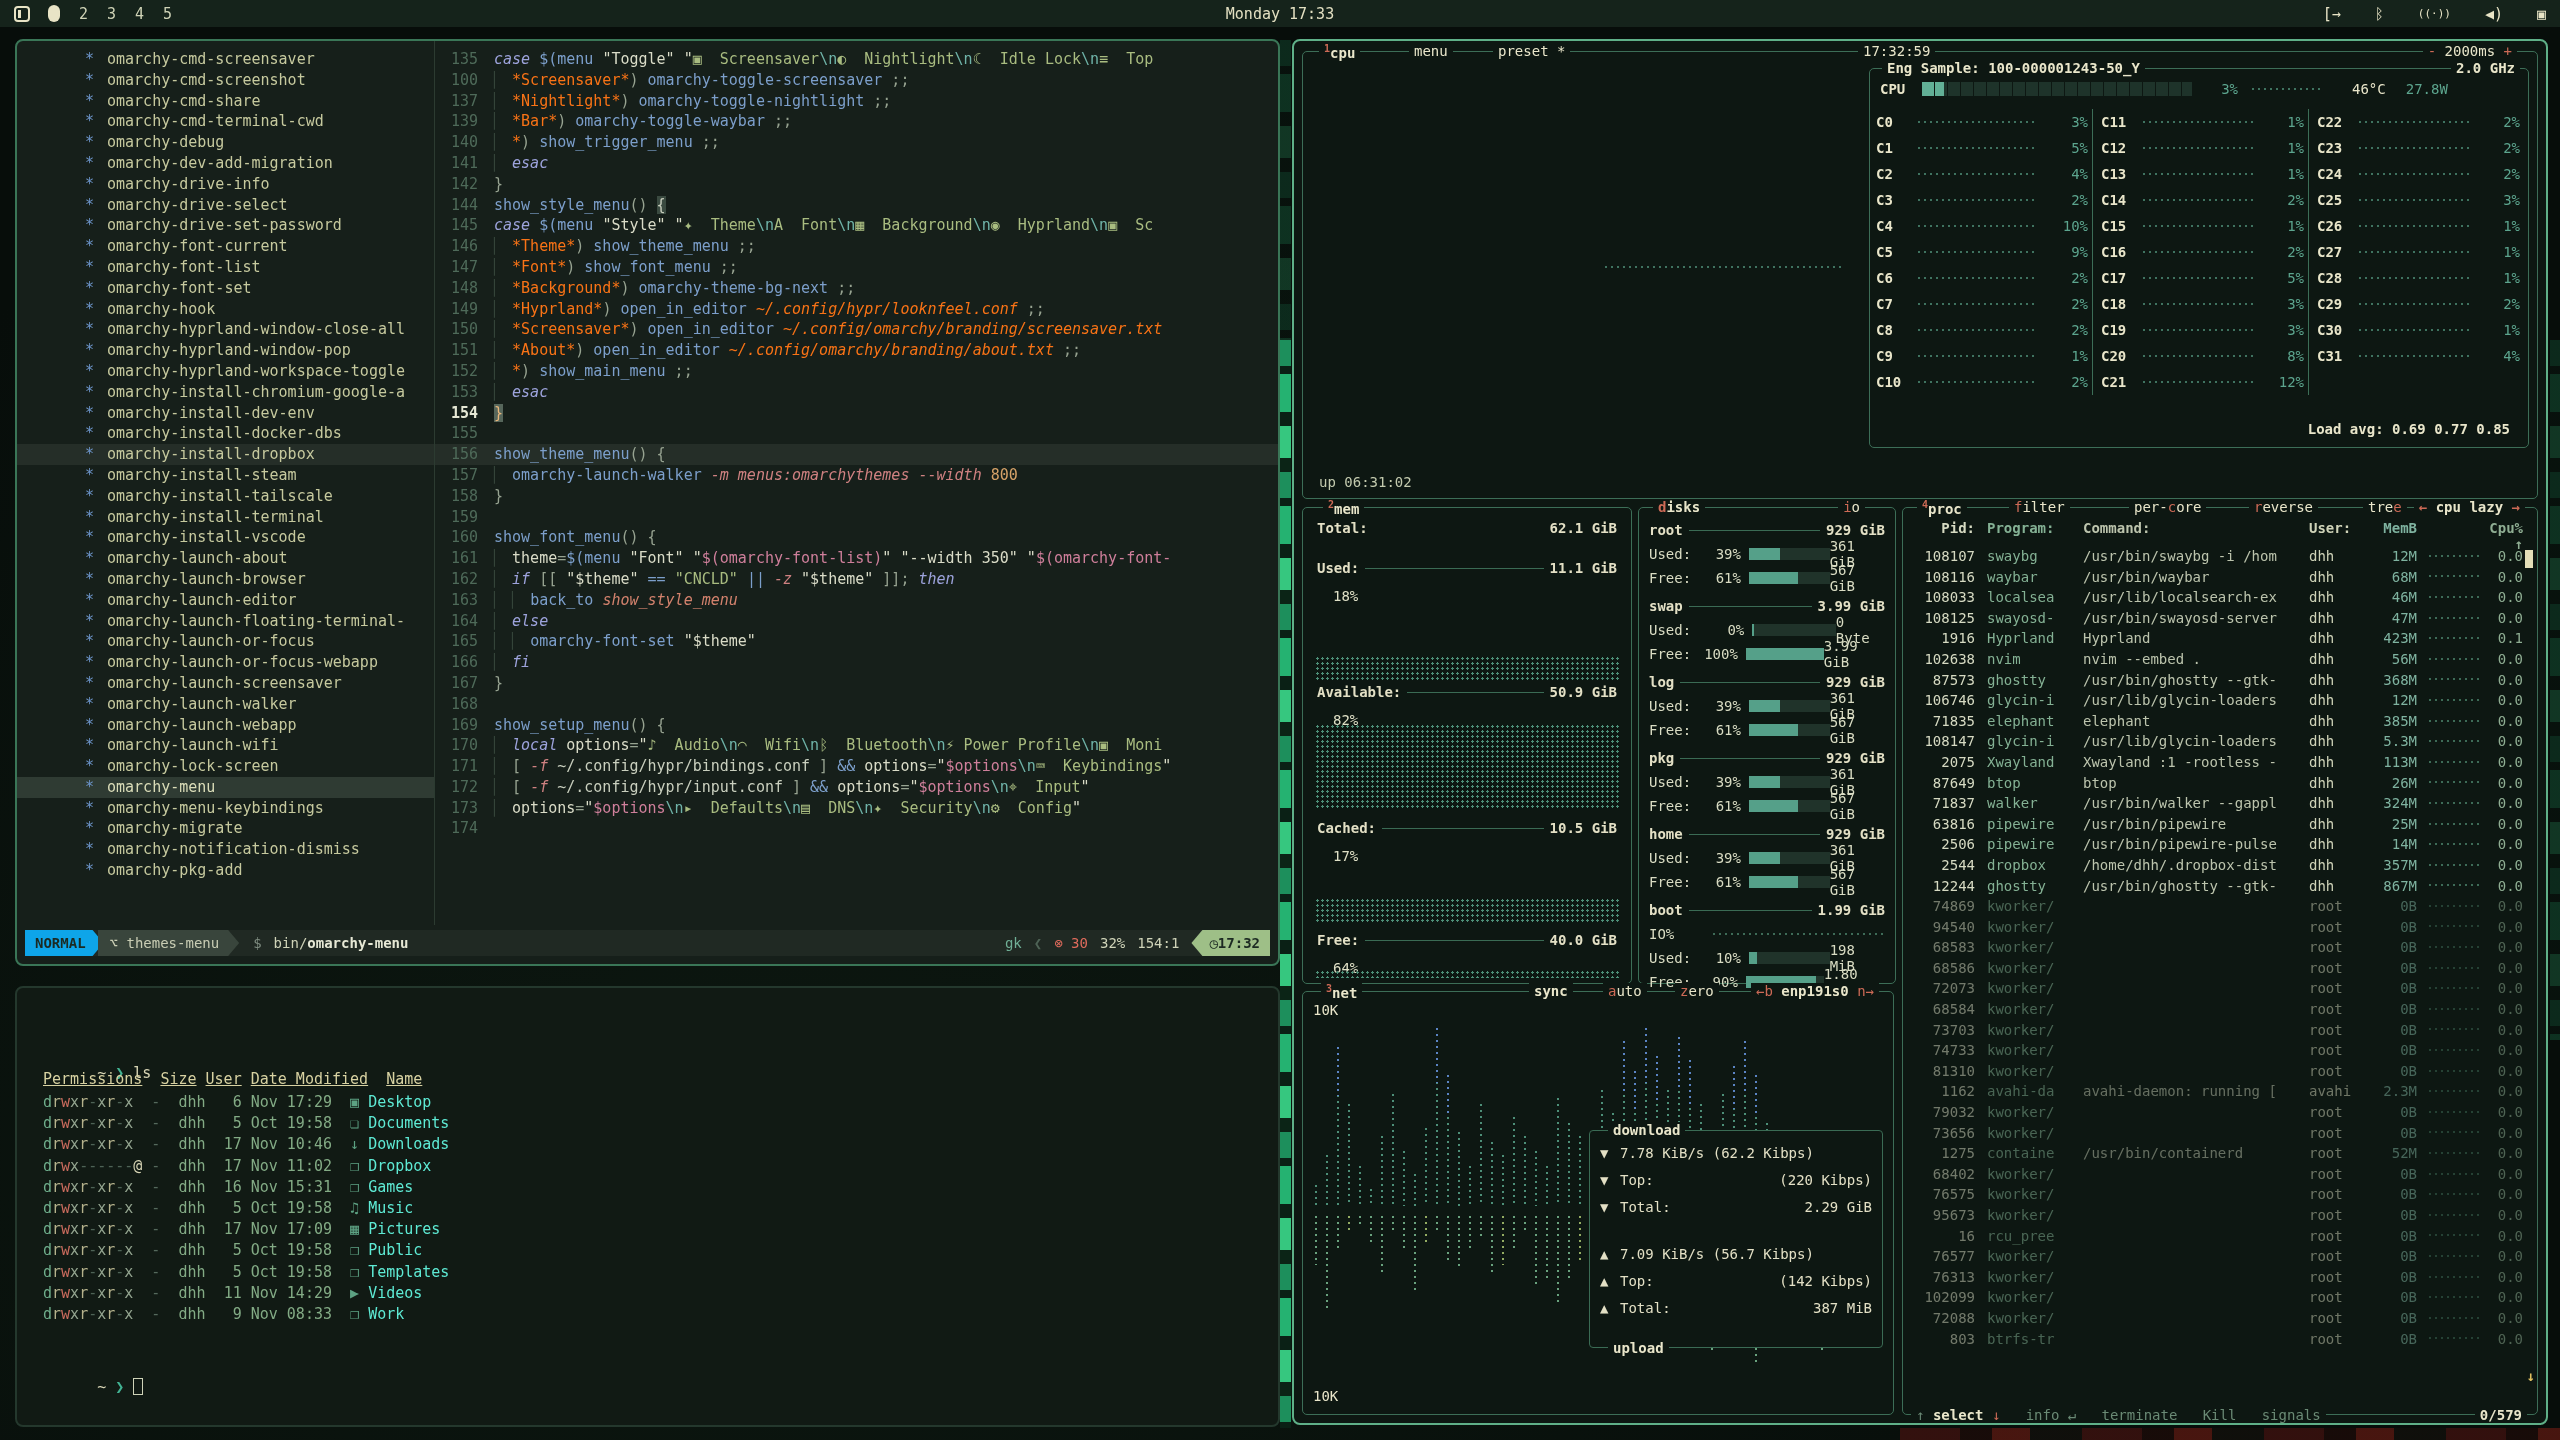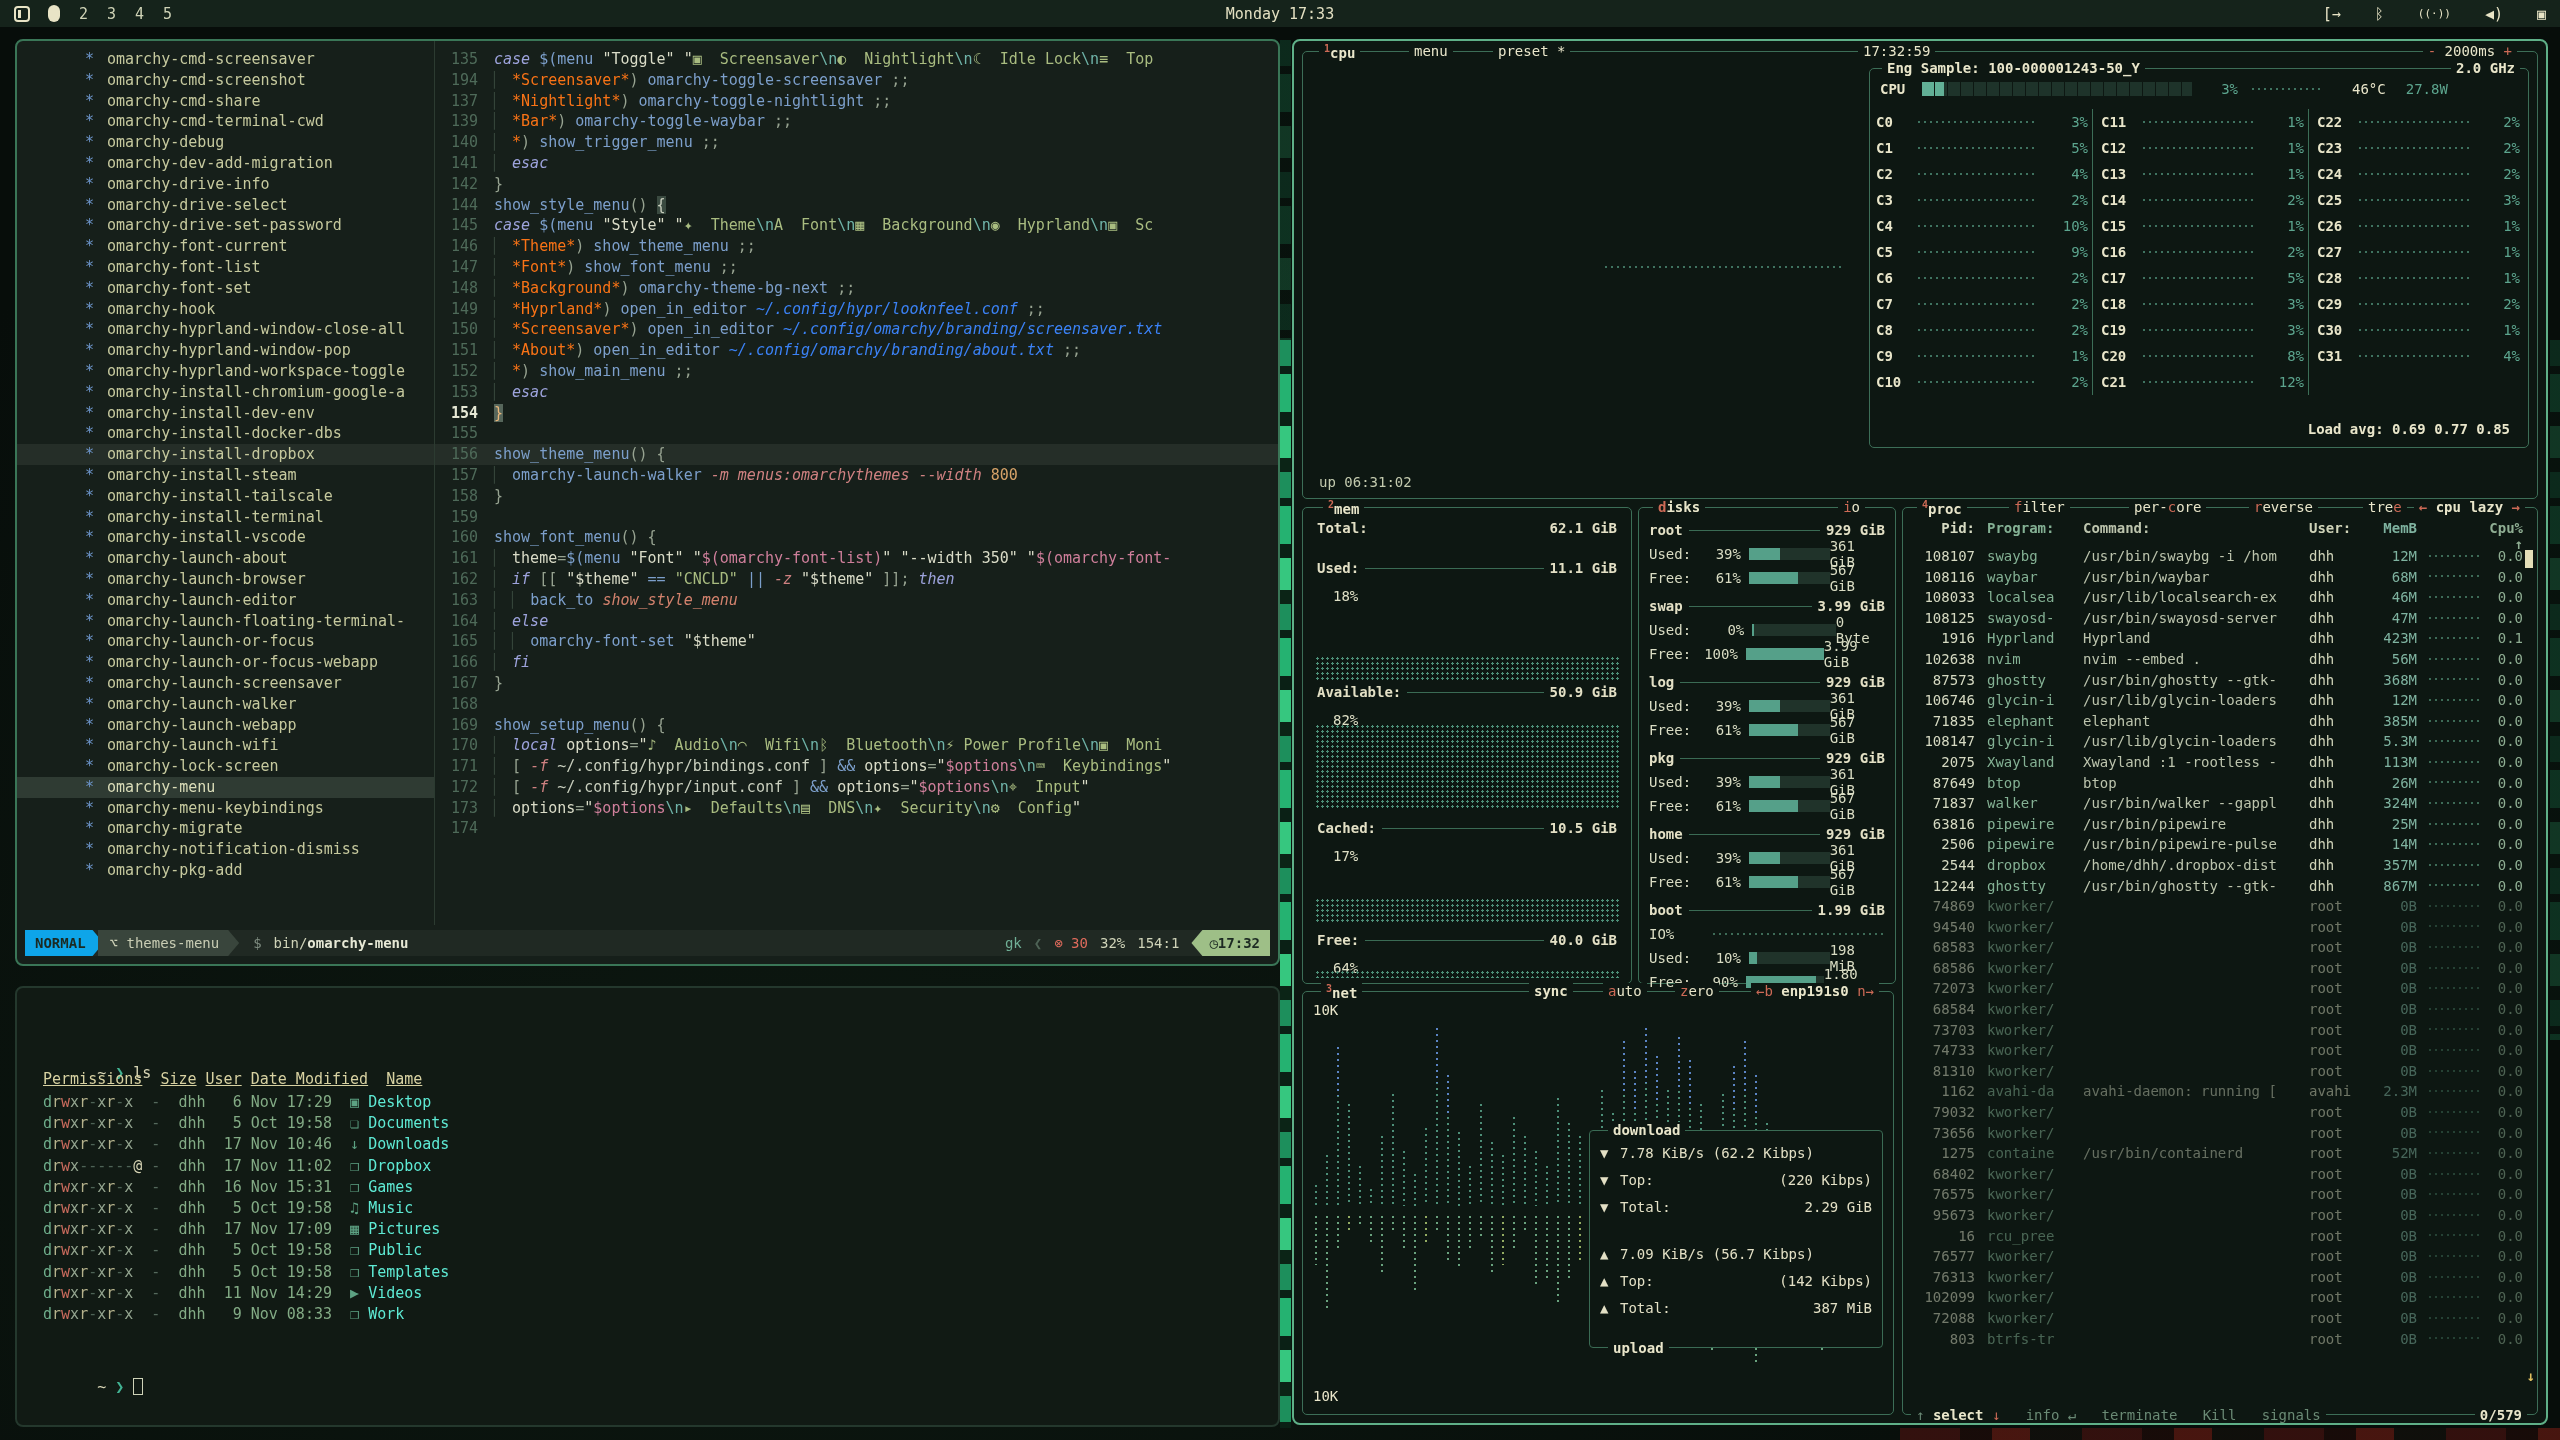--- a/index.html
+++ b/index.html
@@ -42,21 +42,21 @@
   .lnum { width:60px; text-align:right; padding-right:16px; color:#4e6a59; flex:none; }
   .lnum.curln { color:#e6e8d5; font-weight:bold; }
   .tk-p   { color:#c9cfbe; }
   .tk-kw  { color:#9da3dc; font-style:italic; }
   .tk-fn  { color:#7c9fcb; }
   .tk-sw  { color:#dadcc8; }
   .tk-sg  { color:#a9bc80; }
   .tk-esc { color:#6fb3a8; }
   .tk-pat { color:#f97316; }
   .tk-pr  { color:#97a391; }
-  .tk-path{ color:#3b82f6; font-style:italic; }
+  .tk-path{ color:#f97316; font-style:italic; }
   .tk-num { color:#d6a268; }
   .tk-flag{ color:#cf8181; font-style:italic; }
   .tk-var { color:#dadcc8; }
   .tk-dol { color:#cf7f9b; }
   .tk-ig  { color:#344439; }
   .tk-ref { color:#d3826d; font-style:italic; }
   .tk-brm { background:#3a4a40; color:#c9cfbe; }
   .tk-cur { background:#56665b; color:#e8b77c; }
   
   .statusline { position:absolute; left:8px; right:8px; bottom:8px; height:26px; background:#202923;
@@ -326,21 +326,21 @@
           <span class="fname">omarchy-notification-dismiss</span>
         </div>
         <div class="frow">
           <span class="bullet">*</span>
           <span class="fname">omarchy-pkg-add</span>
         </div>
       </div>
     <div class="vsep"></div>
     <div class="codepane" id="codepane">
         <div class="crow"><span class="lnum">135</span><span><span class="tk-kw">case </span><span class="tk-fn">$(menu </span><span class="tk-sw">"Toggle" "</span><span class="tk-sg">▣  Screensaver</span><span class="tk-esc">\n</span><span class="tk-sg">◐  Nightlight</span><span class="tk-esc">\n</span><span class="tk-sg">☾  Idle Lock</span><span class="tk-esc">\n</span><span class="tk-sg">≡  Top</span></span></div>
-        <div class="crow"><span class="lnum">194</span><span><span class="tk-ig">▏ </span><span class="tk-pat">*Screensaver*</span><span class="tk-pr">) </span><span class="tk-fn">omarchy-toggle-screensaver</span><span class="tk-pr"> ;;</span></span></div>
+        <div class="crow"><span class="lnum">100</span><span><span class="tk-ig">▏ </span><span class="tk-pat">*Screensaver*</span><span class="tk-pr">) </span><span class="tk-fn">omarchy-toggle-screensaver</span><span class="tk-pr"> ;;</span></span></div>
         <div class="crow"><span class="lnum">137</span><span><span class="tk-ig">▏ </span><span class="tk-pat">*Nightlight*</span><span class="tk-pr">) </span><span class="tk-fn">omarchy-toggle-nightlight</span><span class="tk-pr"> ;;</span></span></div>
         <div class="crow"><span class="lnum">139</span><span><span class="tk-ig">▏ </span><span class="tk-pat">*Bar*</span><span class="tk-pr">) </span><span class="tk-fn">omarchy-toggle-waybar</span><span class="tk-pr"> ;;</span></span></div>
         <div class="crow"><span class="lnum">140</span><span><span class="tk-ig">▏ </span><span class="tk-pat">*</span><span class="tk-pr">) </span><span class="tk-fn">show_trigger_menu</span><span class="tk-pr"> ;;</span></span></div>
         <div class="crow"><span class="lnum">141</span><span><span class="tk-ig">▏ </span><span class="tk-kw">esac</span></span></div>
         <div class="crow"><span class="lnum">142</span><span><span class="tk-pr">}</span></span></div>
         <div class="crow"><span class="lnum">144</span><span><span class="tk-fn">show_style_menu</span><span class="tk-pr">() </span><span class="tk-brm">{</span></span></div>
         <div class="crow"><span class="lnum">145</span><span><span class="tk-kw">case </span><span class="tk-fn">$(menu </span><span class="tk-sw">"Style" "</span><span class="tk-sg">✦  Theme</span><span class="tk-esc">\n</span><span class="tk-sg">A  Font</span><span class="tk-esc">\n</span><span class="tk-sg">▦  Background</span><span class="tk-esc">\n</span><span class="tk-sg">◉  Hyprland</span><span class="tk-esc">\n</span><span class="tk-sg">▣  Sc</span></span></div>
         <div class="crow"><span class="lnum">146</span><span><span class="tk-ig">▏ </span><span class="tk-pat">*Theme*</span><span class="tk-pr">) </span><span class="tk-fn">show_theme_menu</span><span class="tk-pr"> ;;</span></span></div>
         <div class="crow"><span class="lnum">147</span><span><span class="tk-ig">▏ </span><span class="tk-pat">*Font*</span><span class="tk-pr">) </span><span class="tk-fn">show_font_menu</span><span class="tk-pr"> ;;</span></span></div>
         <div class="crow"><span class="lnum">148</span><span><span class="tk-ig">▏ </span><span class="tk-pat">*Background*</span><span class="tk-pr">) </span><span class="tk-fn">omarchy-theme-bg-next</span><span class="tk-pr"> ;;</span></span></div>

